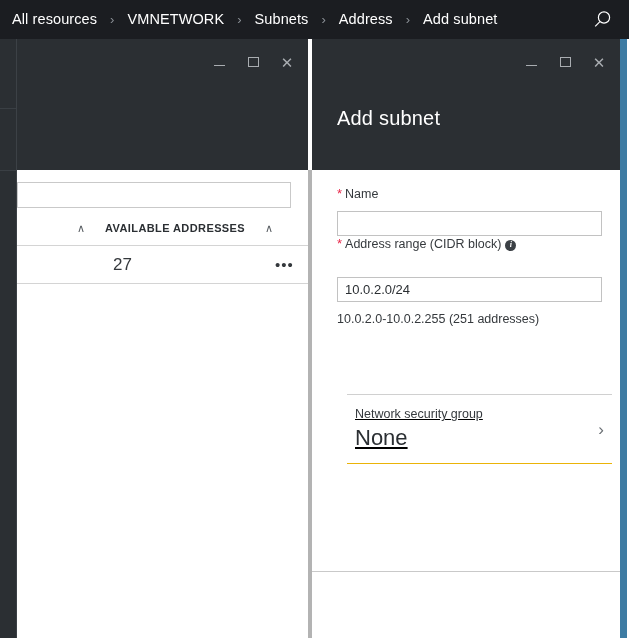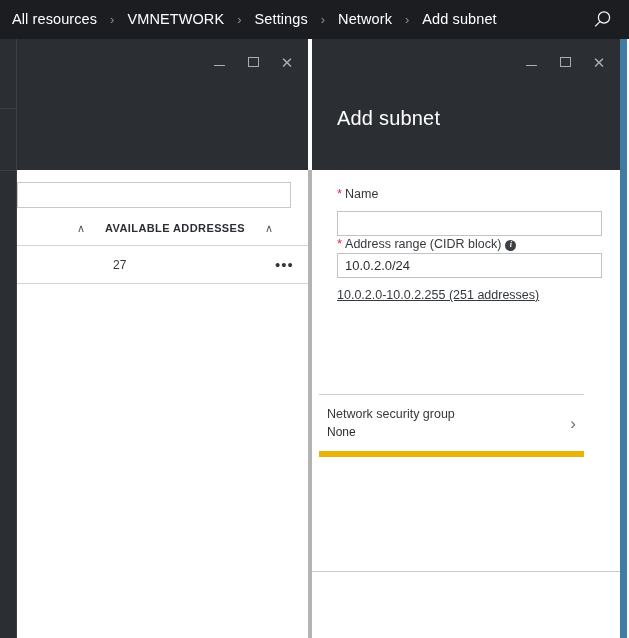--- a/index.html
+++ b/index.html
@@ -149,21 +149,21 @@
   .list-row {
     position: absolute;
     left: 0; top: 207px;
     width: 291px; height: 37px;
     display: flex;
     align-items: center;
   }
   .row-val {
     position: absolute;
     left: 96px;
-    font-size: 12px;
+    font-size: 17px;
     color: #34383c;
   }
   .row-dots {
     position: absolute;
     left: 258px;
     font-size: 15px;
     color: #34383c;
     letter-spacing: 1px;
     line-height: 1;
   }
@@ -248,40 +248,40 @@
     padding: 0 7px;
     background: #fff;
     outline: none;
     border-radius: 0;
   }
   .helper {
     margin-left: 25px;
     margin-top: 10px;
     font-size: 12.5px;
     color: #35393d;
-    text-decoration: underline;
   }
 
   .picker {
     position: absolute;
-    left: 7px; top: 224px;
+    left: 35px; top: 224px;
     width: 265px;
     border-top: 1px solid #d0d0d0;
-    border-bottom: 6px solid #eab308;
+    border-bottom: 1px solid #eab308;
     box-sizing: border-box;
     padding: 11px 0 11px 8px;
     cursor: default;
+    text-decoration: underline;
   }
   .picker-label {
     font-size: 12.5px;
     color: #35393d;
     line-height: 1.3;
   }
   .picker-value {
-    font-size: 12px;
+    font-size: 22px;
     color: #2b2f33;
     margin-top: 3px;
     line-height: 1.2;
   }
   .picker-chev {
     position: absolute;
     right: 8px; top: 50%;
     transform: translateY(-50%);
     color: #6b7075;
     font-size: 17px;
@@ -317,23 +317,23 @@
   }
 </style>
 </head>
 <body>
 
 <div class="topbar">
   <span class="crumb">All resources</span>
   <span class="crumb-sep">›</span>
   <span class="crumb">VMNETWORK</span>
   <span class="crumb-sep">›</span>
-  <span class="crumb">Settings</span>
+  <span class="crumb">Subnets</span>
   <span class="crumb-sep">›</span>
-  <span class="crumb">Network</span>
+  <span class="crumb">Address</span>
   <span class="crumb-sep">›</span>
   <span class="crumb">Add subnet</span>
 
   <div class="search-btn">
     <svg width="22" height="22" viewBox="0 0 22 22">
       <circle cx="13" cy="8.5" r="5.6" fill="none" stroke="#ffffff" stroke-width="1.2"></circle>
       <line x1="8.9" y1="12.6" x2="4.2" y2="17.4" stroke="#ffffff" stroke-width="1.2"></line>
     </svg>
   </div>
 </div>
@@ -398,21 +398,21 @@
   <div class="form">
 
     <div class="field-label" style="margin-top:16px">
       <span class="req">*</span><span>Name</span>
     </div>
     <input class="text-input" style="margin-top: 9px;" type="text" value="" placeholder="">
 
     <div class="field-label" style="">
       <span class="req">*</span><span>Address range (CIDR block)</span><span class="info-dot">i</span>
     </div>
-    <input class="text-input" style="margin-top: 1px;" type="text" value="10.0.2.0/24">
+    <input class="text-input" style="margin-top: 25px;" type="text" value="10.0.2.0/24">
 
     <div class="helper">10.0.2.0-10.0.2.255 (251 addresses)</div>
 
     <div class="picker">
       <div class="picker-label">Network security group</div>
       <div class="picker-value">None</div>
       <span class="picker-chev">›</span>
     </div>
   </div>
 

